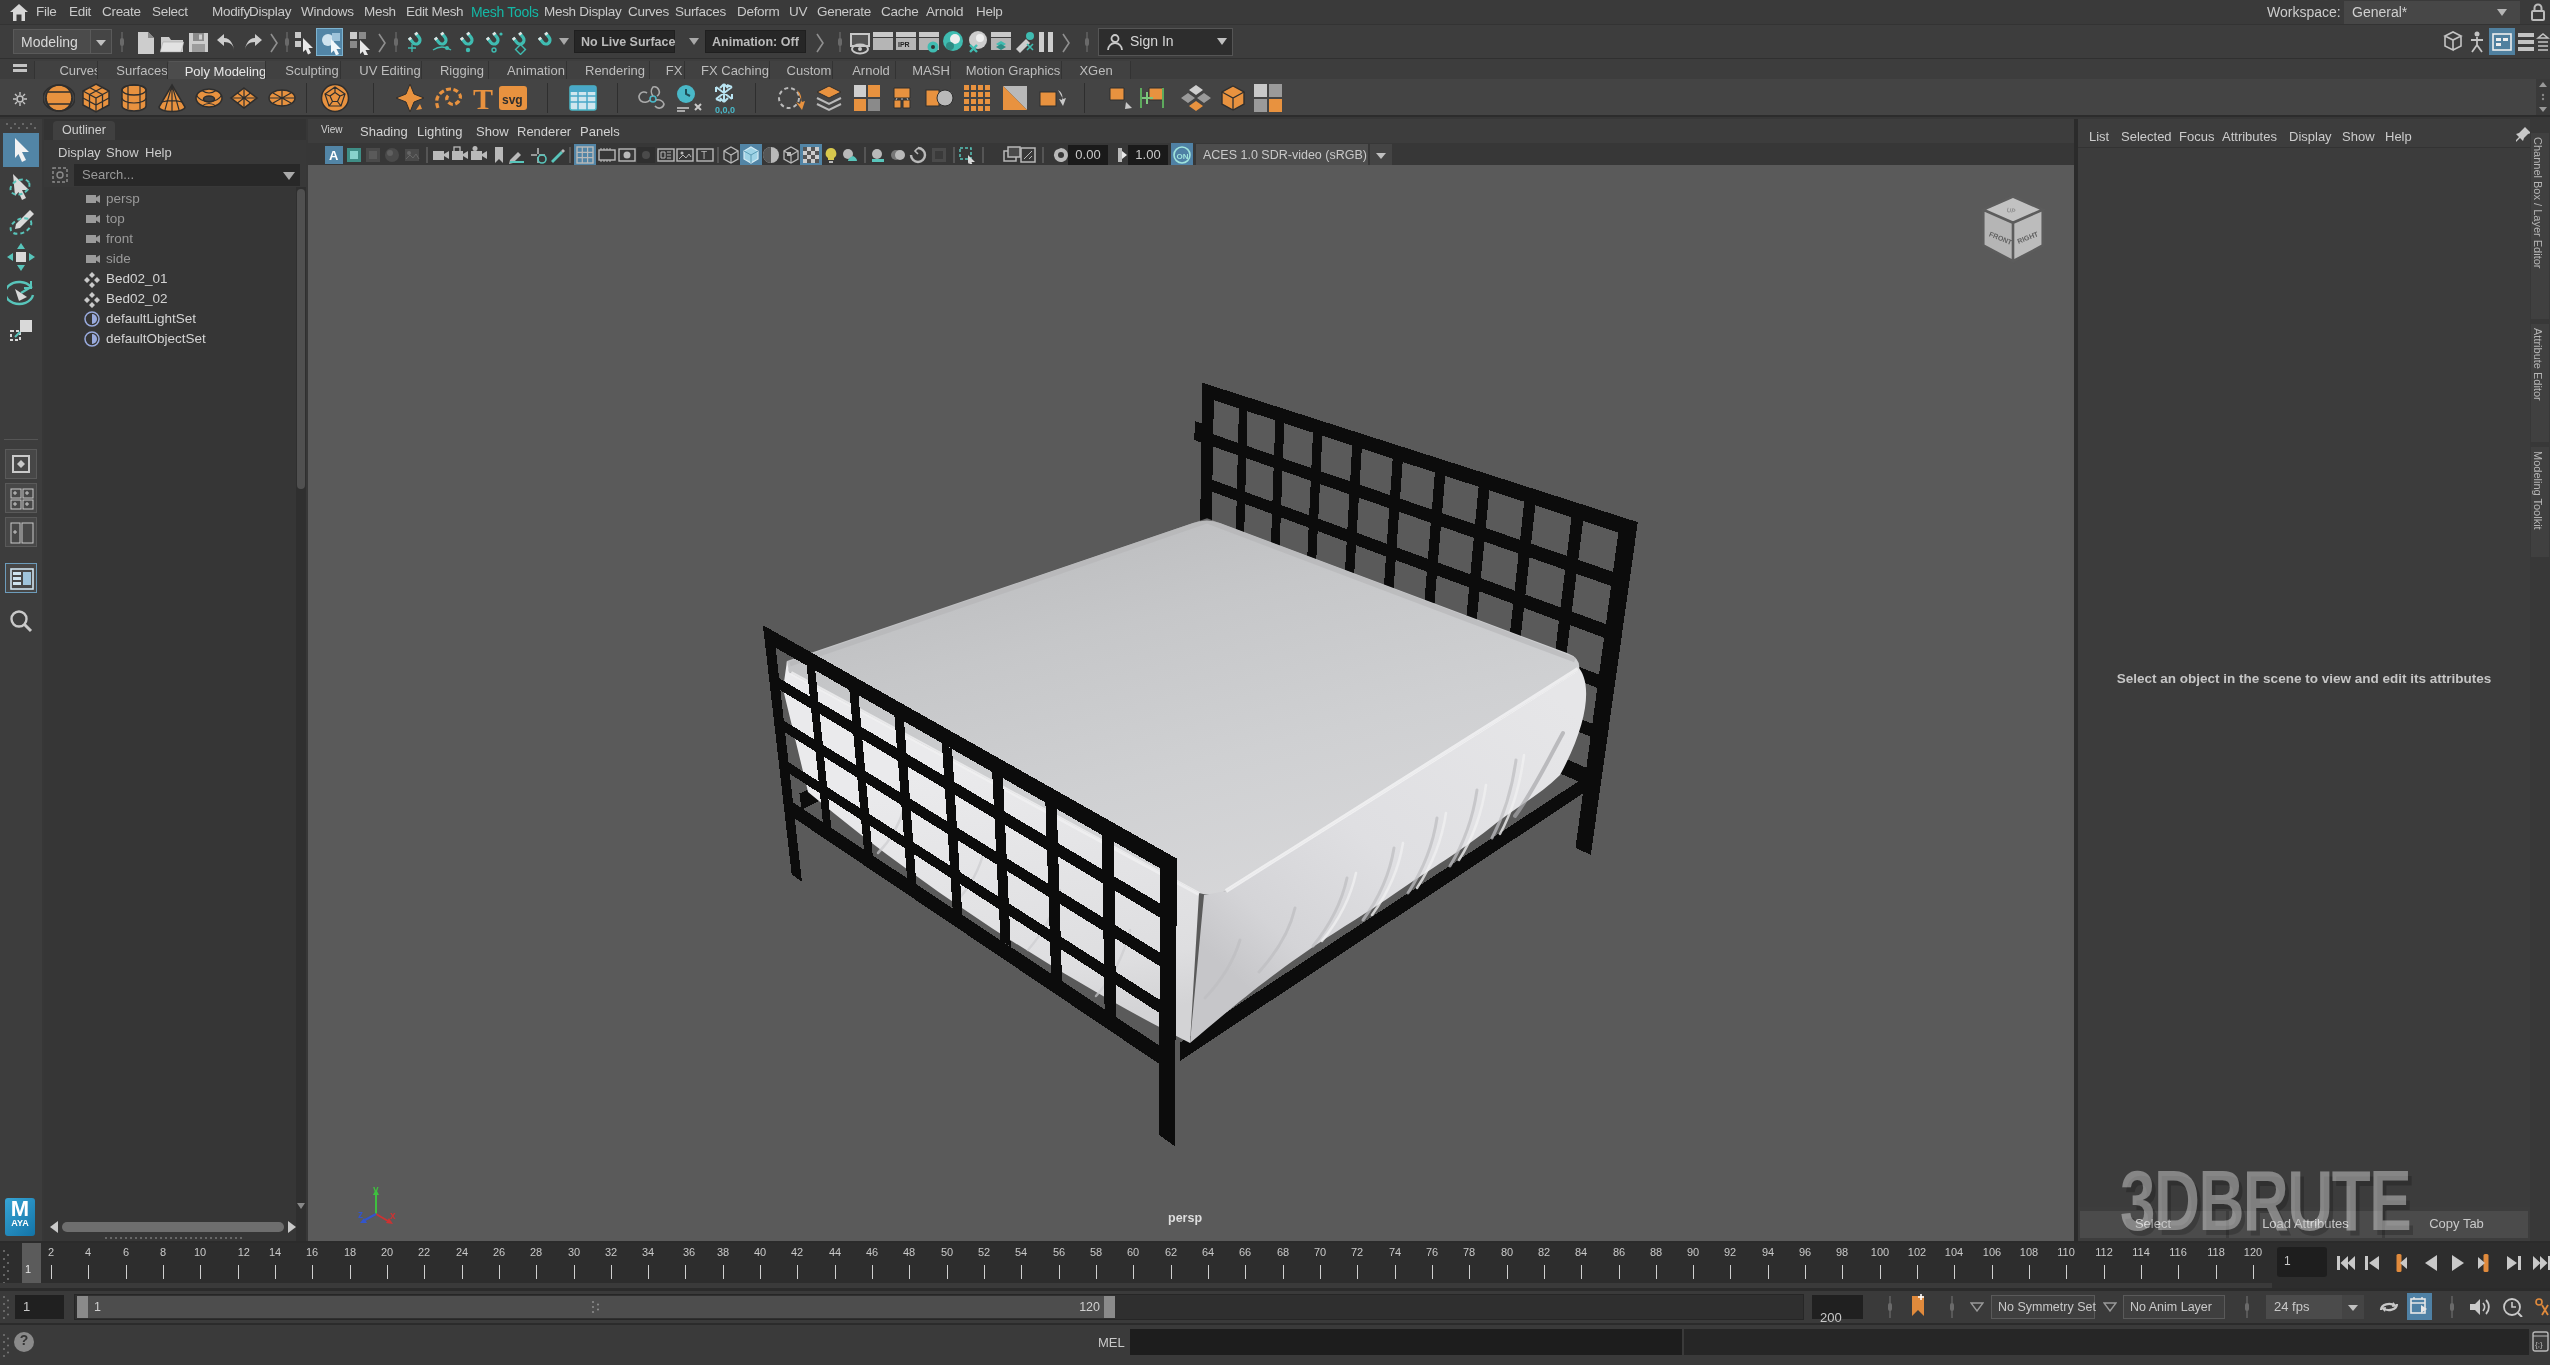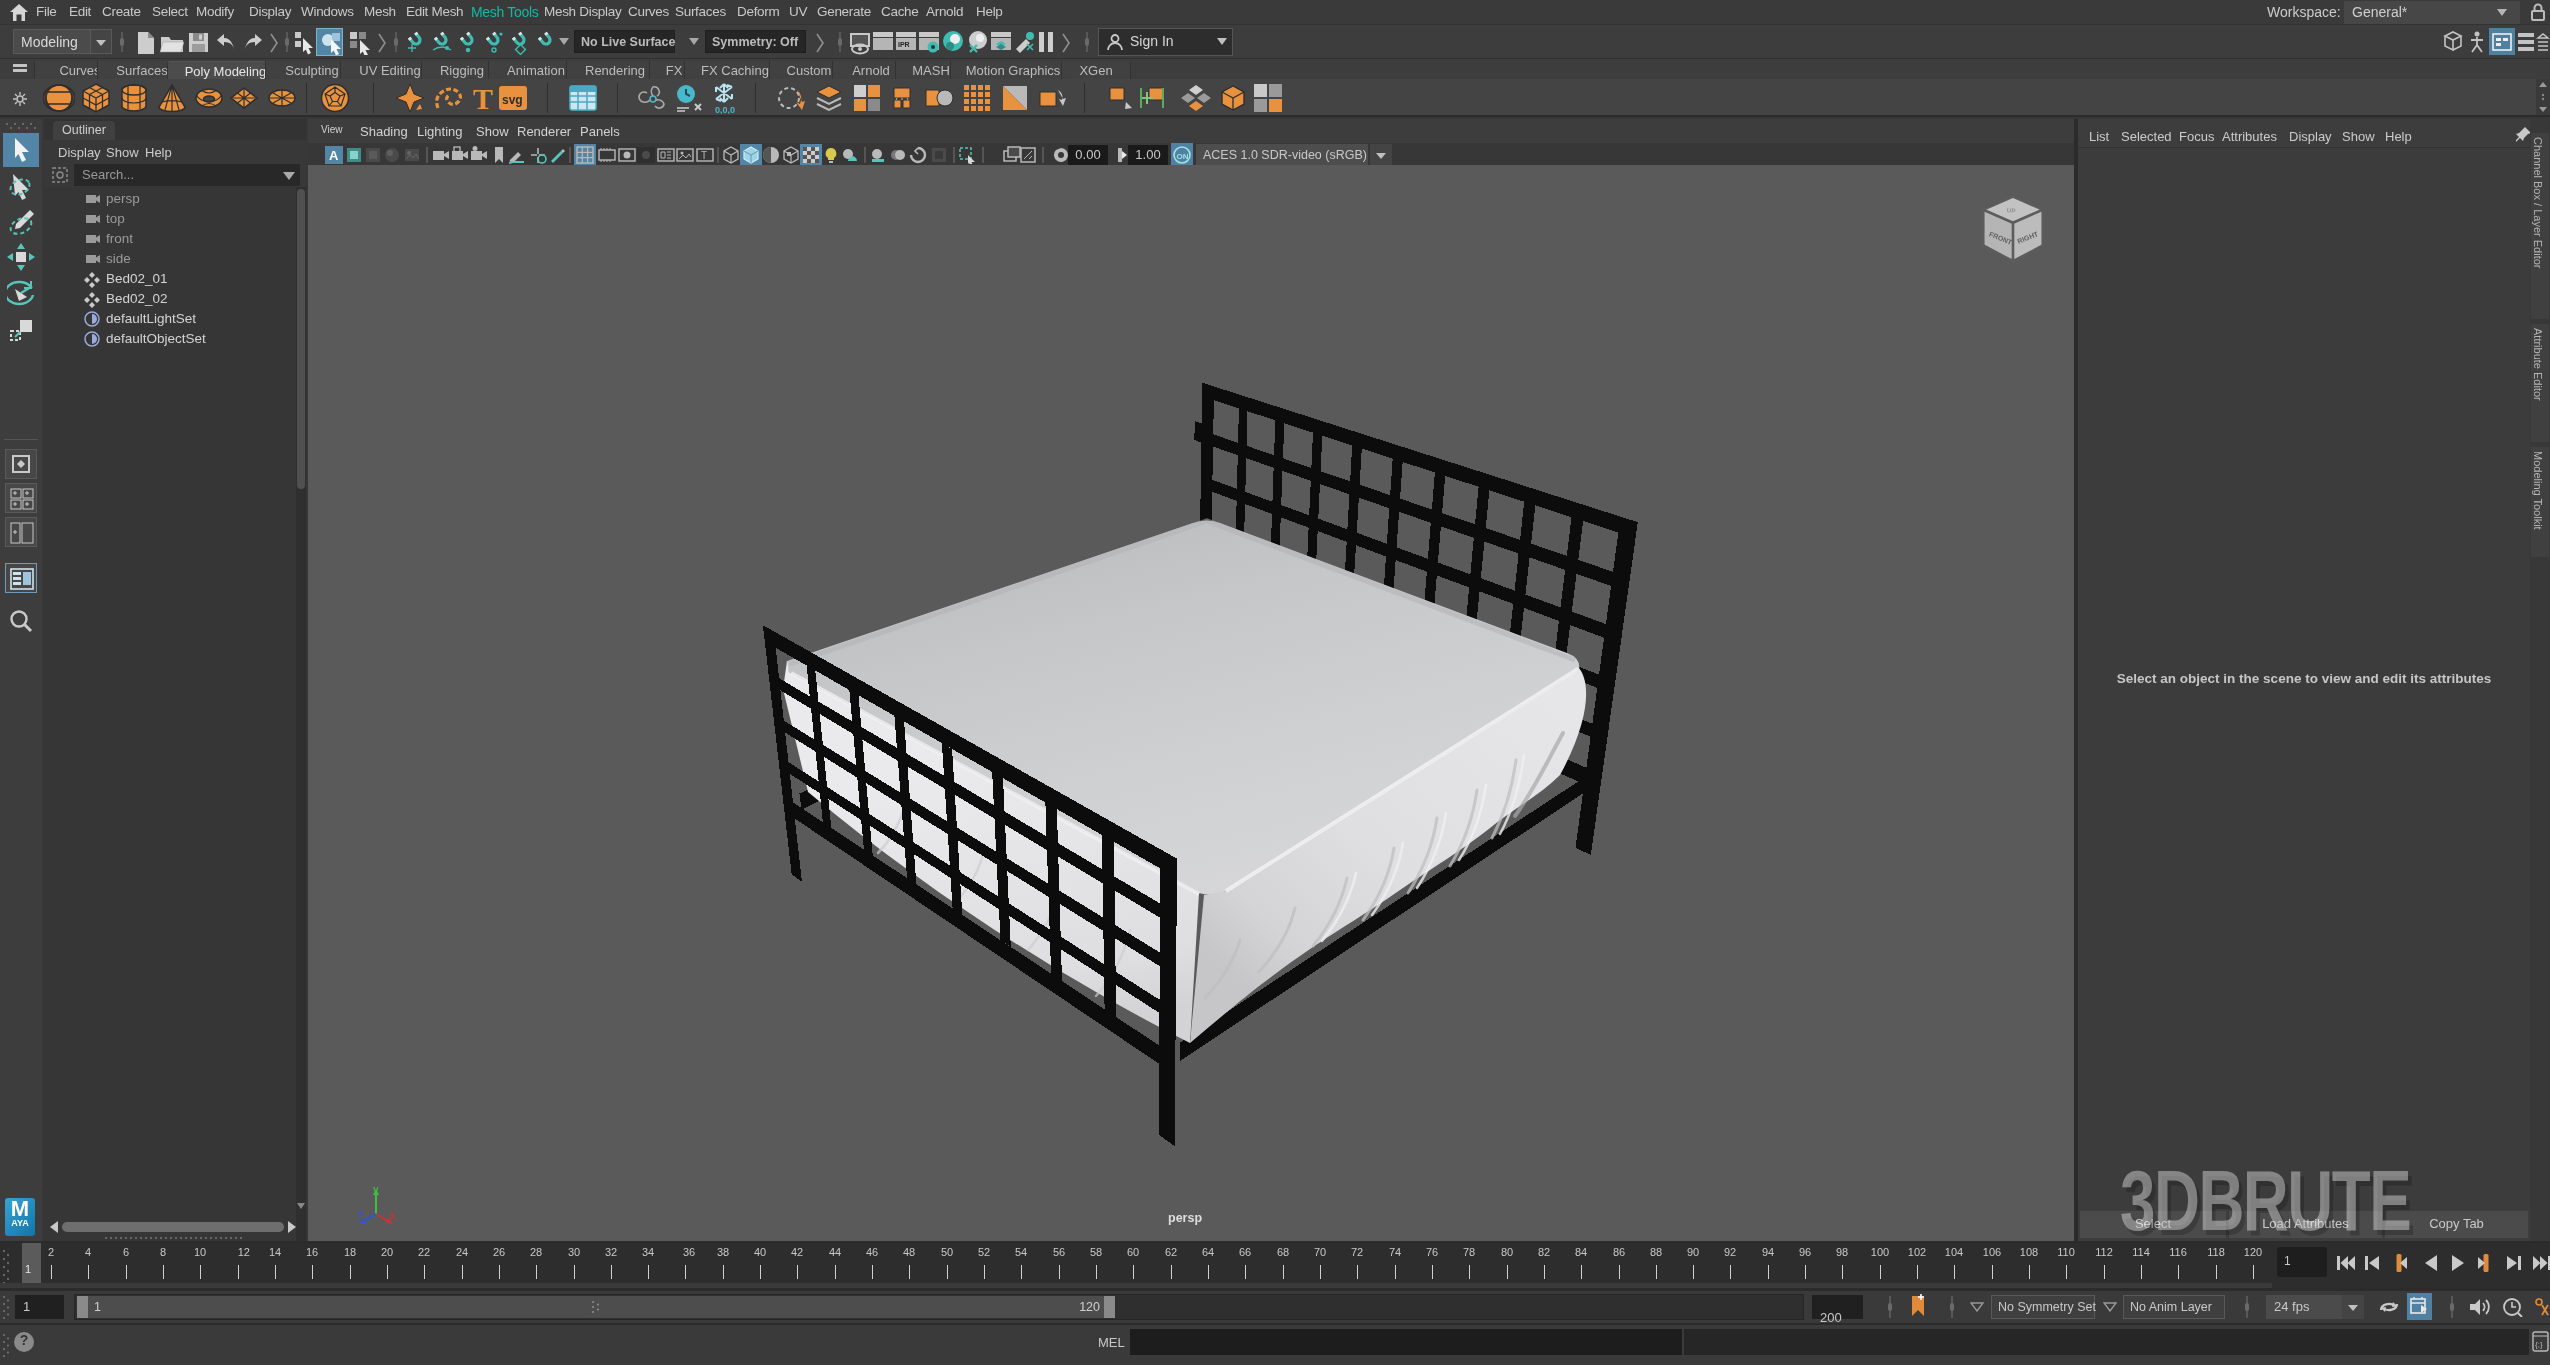--- a/index.html
+++ b/index.html
@@ -11,21 +11,21 @@
 </style></head><body>
 <div id="root">
     <div class="abs" style="left:0;top:0;width:2550px;height:25px;background:#3a3a3a;border-bottom:1px solid #333;">
       <svg class="abs" style="left:9px;top:3px" width="20" height="19" viewBox="0 0 20 19">
         <path d="M10 1 L19 9 L16 9 L16 18 L12.5 18 L12.5 11.5 L7.5 11.5 L7.5 18 L4 18 L4 9 L1 9 Z" fill="#d6d6d6"></path>
       </svg>
       <span class="abs txt" style="left:36px;top:4px;font-size:13.5px;letter-spacing:-0.3px;color:#c9c9c9">File</span>
       <span class="abs txt" style="left:69px;top:4px;font-size:13.5px;letter-spacing:-0.3px;color:#c9c9c9">Edit</span>
       <span class="abs txt" style="left:102px;top:4px;font-size:13.5px;letter-spacing:-0.3px;color:#c9c9c9">Create</span>
       <span class="abs txt" style="left:152px;top:4px;font-size:13.5px;letter-spacing:-0.3px;color:#c9c9c9">Select</span>
-      <span class="abs txt" style="left:196px;top:4px;font-size:13.5px;letter-spacing:-0.3px;color:#c9c9c9">Modify</span>
+      <span class="abs txt" style="left:212px;top:4px;font-size:13.5px;letter-spacing:-0.3px;color:#c9c9c9">Modify</span>
       <span class="abs txt" style="left:249px;top:4px;font-size:13.5px;letter-spacing:-0.3px;color:#c9c9c9">Display</span>
       <span class="abs txt" style="left:301px;top:4px;font-size:13.5px;letter-spacing:-0.3px;color:#c9c9c9">Windows</span>
       <span class="abs txt" style="left:364px;top:4px;font-size:13.5px;letter-spacing:-0.3px;color:#c9c9c9">Mesh</span>
       <span class="abs txt" style="left:406px;top:4px;font-size:13.5px;letter-spacing:-0.3px;color:#c9c9c9">Edit Mesh</span>
       <span class="abs txt" style="left:471px;top:4px;font-size:14px;letter-spacing:-0.3px;color:#14b8a6">Mesh Tools</span>
       <span class="abs txt" style="left:544px;top:4px;font-size:13.5px;letter-spacing:-0.3px;color:#c9c9c9">Mesh Display</span>
       <span class="abs txt" style="left:628px;top:4px;font-size:13.5px;letter-spacing:-0.3px;color:#c9c9c9">Curves</span>
       <span class="abs txt" style="left:675px;top:4px;font-size:13.5px;letter-spacing:-0.3px;color:#c9c9c9">Surfaces</span>
       <span class="abs txt" style="left:737px;top:4px;font-size:13.5px;letter-spacing:-0.3px;color:#c9c9c9">Deform</span>
       <span class="abs txt" style="left:789px;top:4px;font-size:13.5px;letter-spacing:-0.3px;color:#c9c9c9">UV</span>
@@ -148,21 +148,21 @@
           <path d="M8 5 v2.6 m8 -2.6 v2.6" stroke="#e4e4e4" stroke-width="3.2"></path>
         </g>
       </svg>
       <svg class="abs" style="left:558px;top:11px;" width="12" height="10" viewBox="0 0 12 10">
         <path d="M1 2 L11 2 L6 9 Z" fill="#a8a8a8"></path>
       </svg>
       <div class="abs fld" style="left:574px;top:5px;width:101px;height:23px;font-size:12.5px;white-space:nowrap;padding:4px 0 0 6px;">No Live Surface</div>
       <svg class="abs" style="left:688px;top:11px;" width="12" height="10" viewBox="0 0 12 10">
         <path d="M1 2 L11 2 L6 9 Z" fill="#a8a8a8"></path>
       </svg>
-      <div class="abs fld" style="left:705px;top:5px;width:101px;height:23px;font-size:12.5px;white-space:nowrap;padding:4px 0 0 6px;">Symmetry: Off</div>
+      <div class="abs fld" style="left:705px;top:5px;width:101px;height:23px;font-size:12.5px;white-space:nowrap;padding:4px 0 0 6px;">Animation: Off</div>
       <svg class="abs" style="left:814px;top:6px;" width="12" height="24" viewBox="0 0 12 24">
         <path d="M3 3 L9 12 L3 21" fill="none" stroke="#8f8f8f" stroke-width="1.6"></path>
       </svg>
       <svg class="abs" style="left:836px;top:5px" width="8" height="24">
         <rect x="3" y="2" width="2" height="20" fill="#585858"></rect>
         <rect x="2" y="8" width="4" height="8" rx="2" fill="#6a6a6a"></rect>
       </svg>
       <svg class="abs" style="left:849px;top:5px;" width="22" height="25" viewBox="0 0 22 25">
         <rect x="1" y="3" width="20" height="14" fill="#c9c9c9"></rect>
         <rect x="3" y="5" width="16" height="10" fill="#555"></rect>

